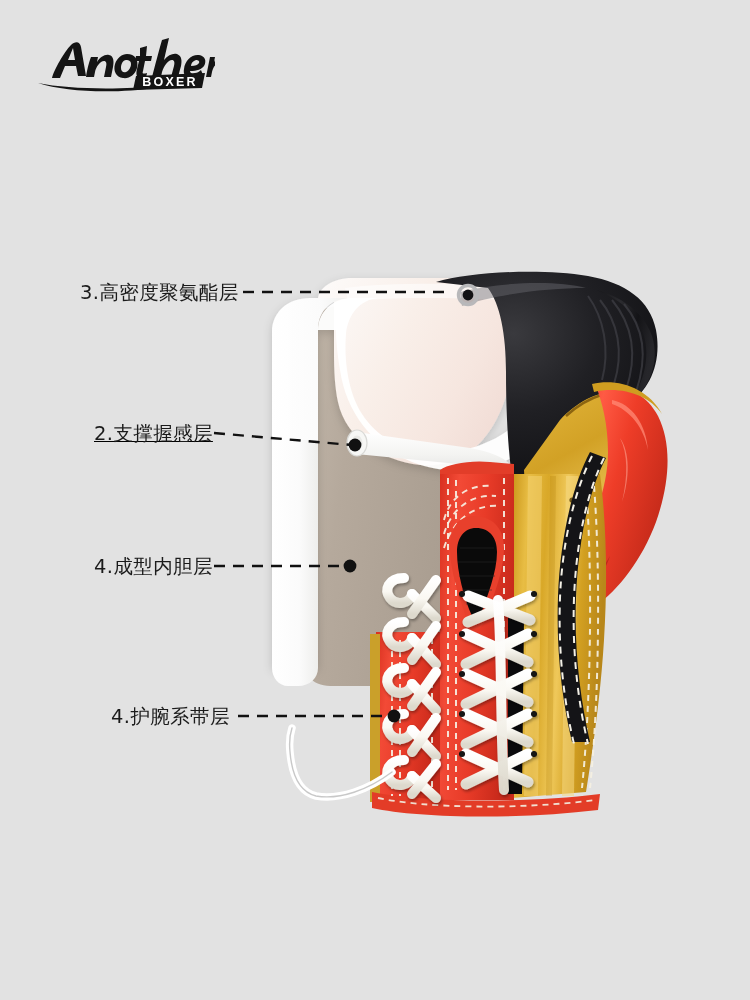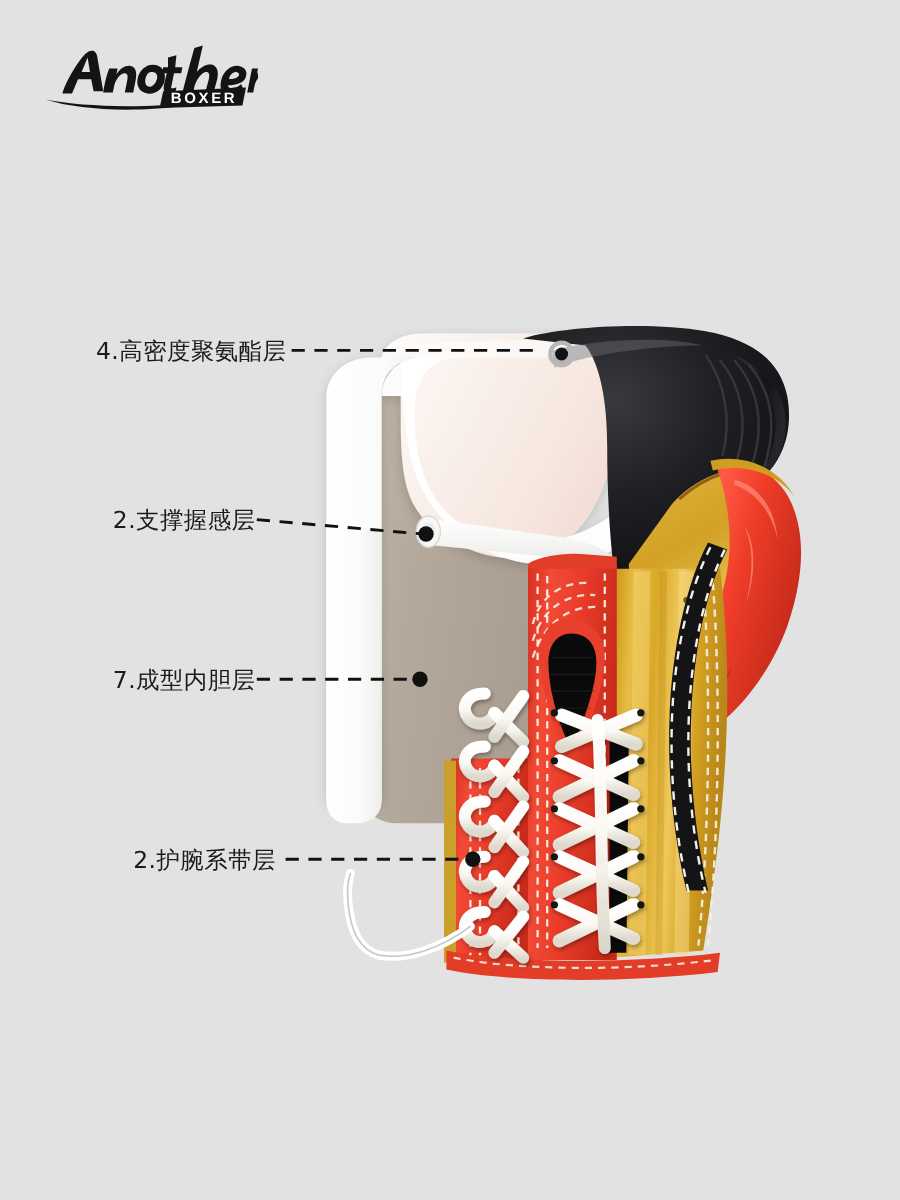--- a/index.html
+++ b/index.html
@@ -401,26 +401,26 @@
     <path d="M238 716 L 392 716"></path>
   </g>
   <g fill="#111111">
     <circle cx="355" cy="445" r="6.4"></circle>
     <circle cx="350" cy="566" r="6.4"></circle>
     <circle cx="394" cy="716" r="6.4"></circle>
   </g>
 </svg>
 
 <div class="callout" style="left:80px; top:277px;">
-  <span class="callout-text">4.高密度聚氨酯层</span>
-</div>
-
-<div class="callout" style="left:94px; top:418px;">
+  <span class="callout-text">3.高密度聚氨酯层</span>
+</div>
+
+<div class="callout" style="left:94px; top:418px;text-decoration:underline;">
   <span class="callout-text">2.支撑握感层</span>
 </div>
 
 <div class="callout" style="left:94px; top:551px;">
-  <span class="callout-text">7.成型内胆层</span>
+  <span class="callout-text">4.成型内胆层</span>
 </div>
 
 <div class="callout" style="left:111px; top:701px;">
-  <span class="callout-text">2.护腕系带层</span>
+  <span class="callout-text">4.护腕系带层</span>
 </div>
 
 </body></html>

